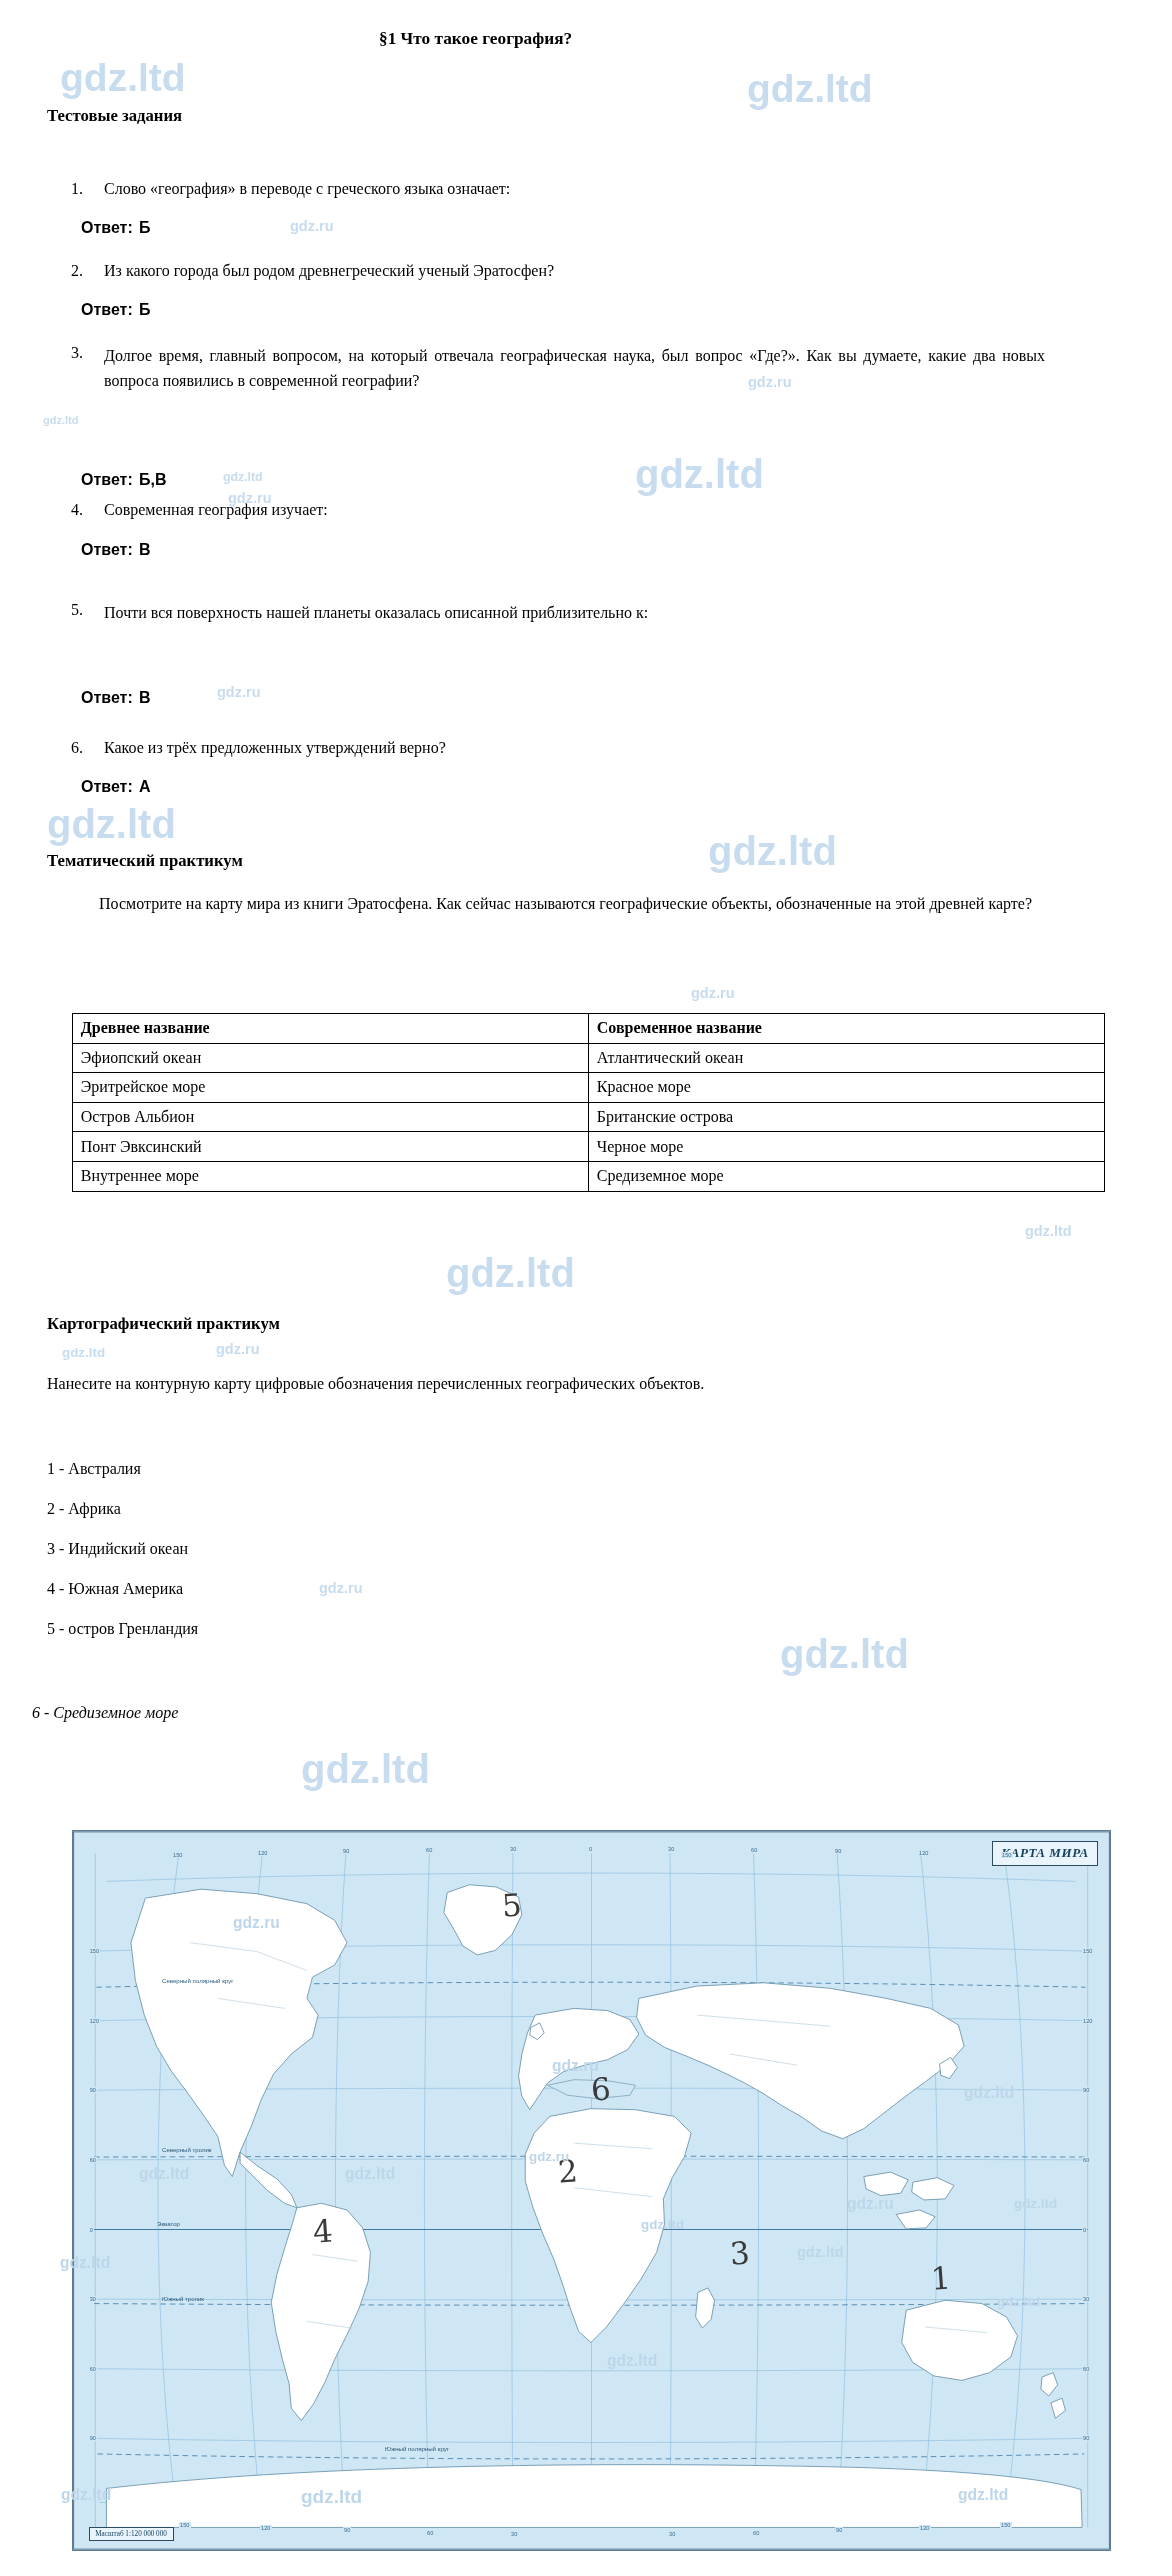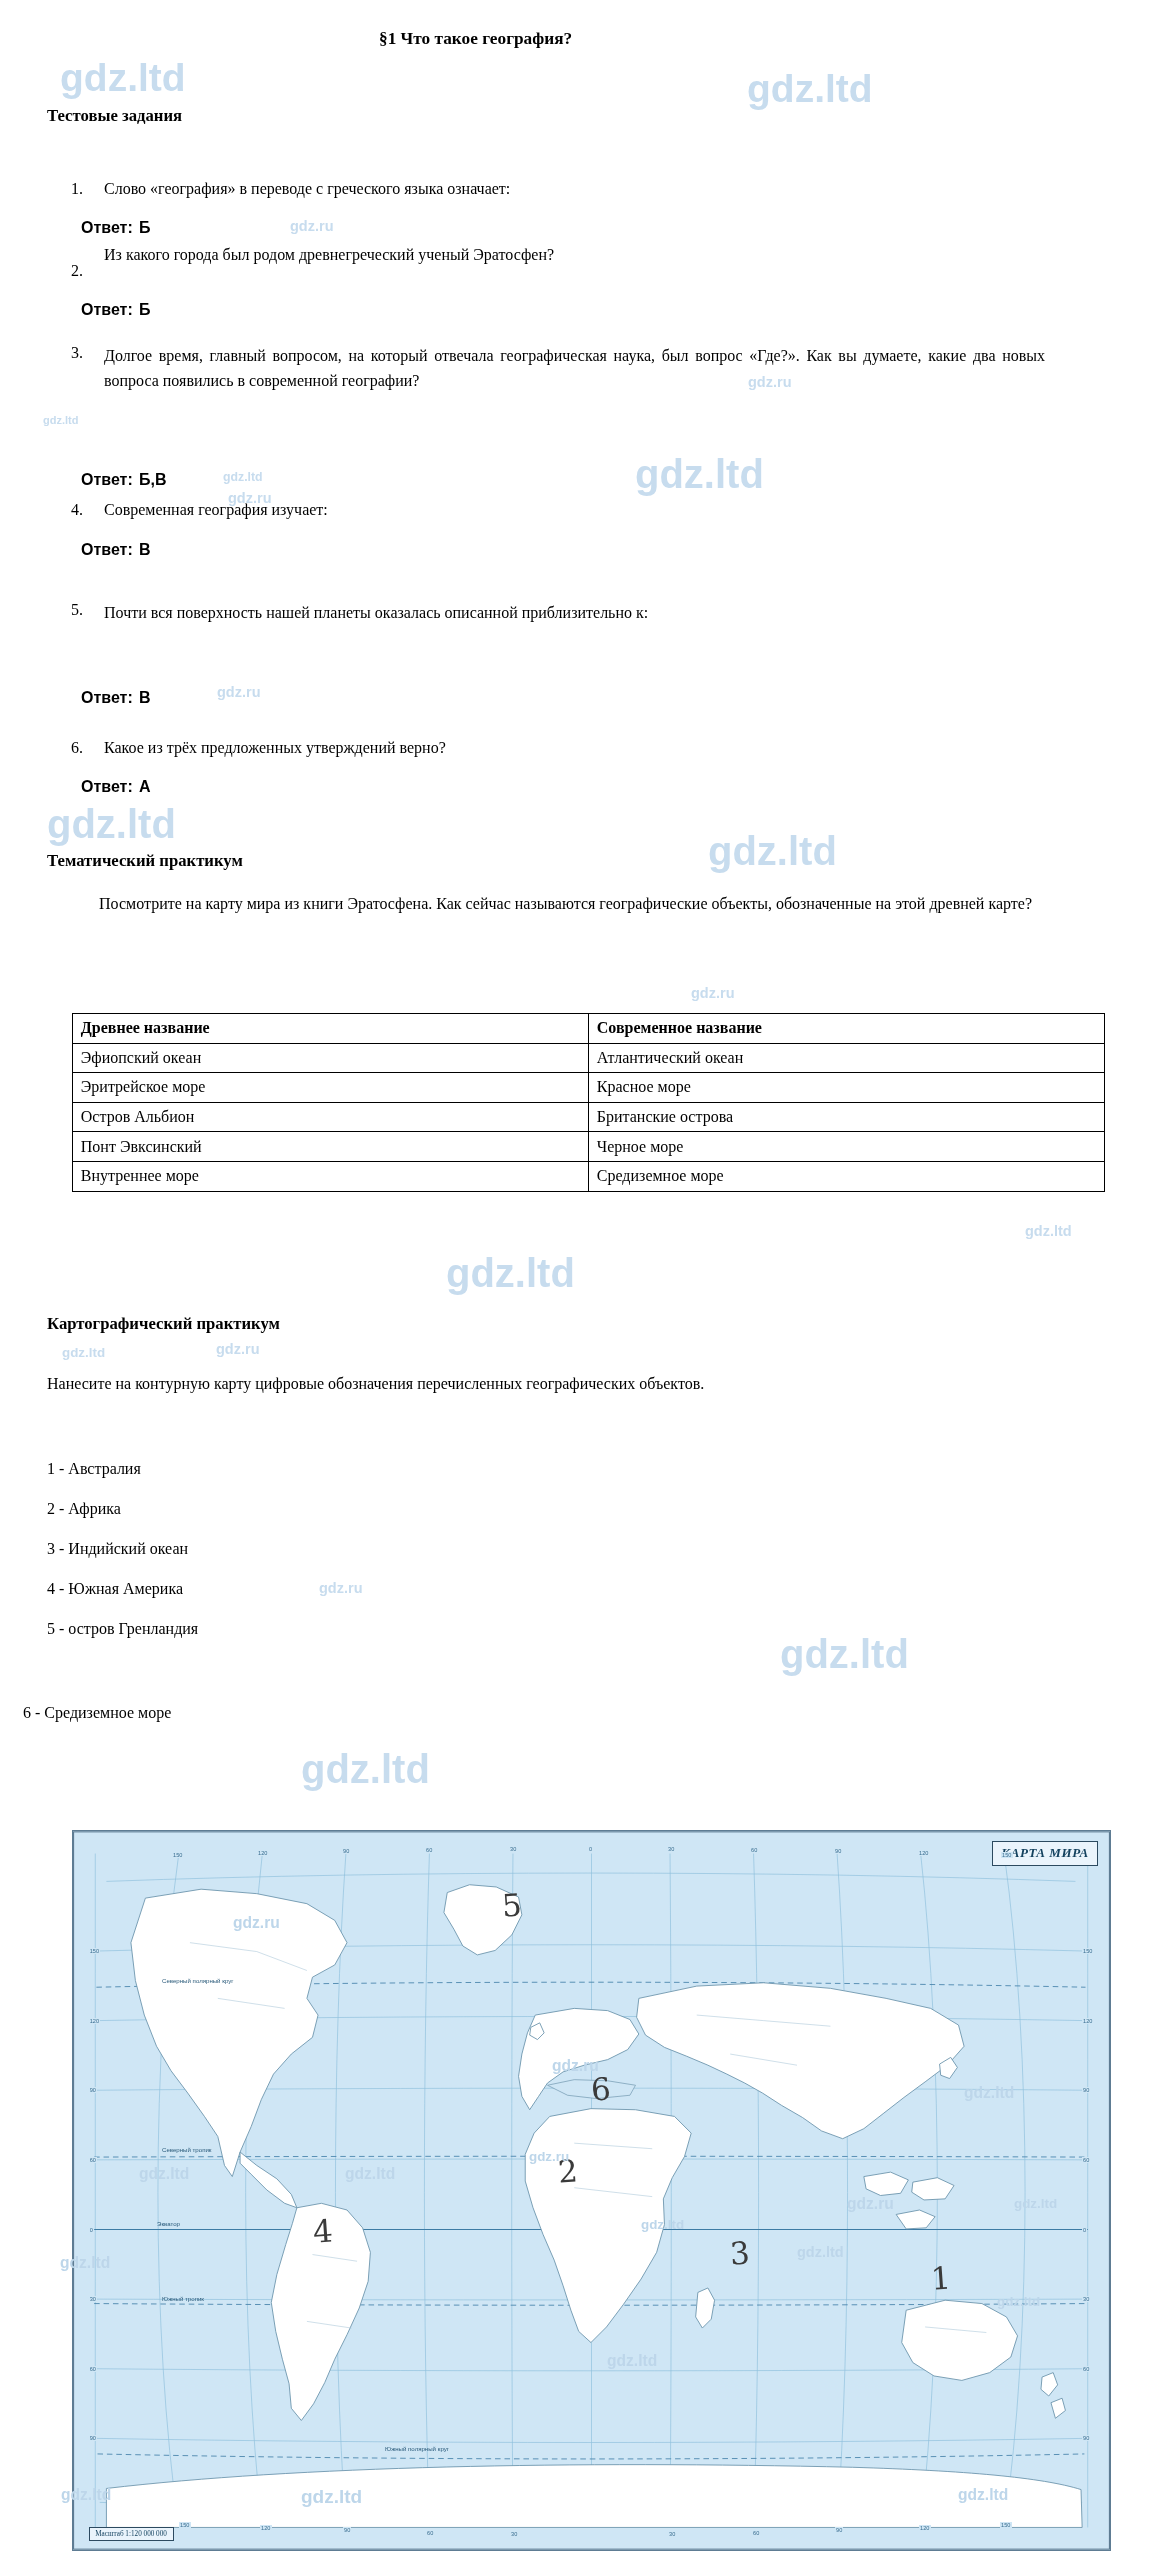--- a/index.html
+++ b/index.html
@@ -169,21 +169,21 @@
   <div class="doc-title">§1 Что такое география?</div>
 
   <div class="section-head" style="left:47px; top:106px;">Тестовые задания</div>
 
   <div class="qnum" style="left:71px; top:180px;">1.</div>
   <div class="qtext" style="left:94px; top:180px; width:936px;">Слово «география» в переводе с греческого языка означает:</div>
   <div class="answer" style="left:81px; top:219px;">Ответ:</div>
   <div class="answer" style="left:139px; top:219px;">Б</div>
 
   <div class="qnum" style="left:71px; top:262px;">2.</div>
-  <div class="qtext" style="left:94px; top:246px; width:936px;">Из какого города был родом древнегреческий ученый Эратосфен?</div>
+  <div class="qtext" style="left:94px; top:262px; width:936px;">Из какого города был родом древнегреческий ученый Эратосфен?</div>
   <div class="answer" style="left:81px; top:301px;">Ответ:</div>
   <div class="answer" style="left:139px; top:301px;">Б</div>
 
   <div class="qnum" style="left:71px; top:344px;">3.</div>
   <div class="qtext" style="left:94px; top:344px; width:941px; line-height:24.5px;">Долгое время, главный вопросом, на который отвечала географическая наука, был вопрос «Где?». Как вы думаете, какие два новых вопроса появились в современной географии?</div>
   <div class="answer" style="left:81px; top:471px;">Ответ:</div>
   <div class="answer" style="left:139px; top:471px;">Б,В</div>
 
   <div class="qnum" style="left:71px; top:501px;">4.</div>
   <div class="qtext" style="left:94px; top:501px; width:936px;">Современная география изучает:</div>
@@ -235,21 +235,21 @@
   </table>
 
   <div class="section-head" style="left:47px; top:1314px;">Картографический практикум</div>
   <div class="para" style="left:47px; top:1372px; width:1061px; line-height:24.5px;">Нанесите на контурную карту цифровые обозначения перечисленных географических объектов.</div>
 
   <div class="listline" style="left:47px; top:1460px;">1 - Австралия</div>
   <div class="listline" style="left:47px; top:1500px;">2 - Африка</div>
   <div class="listline" style="left:47px; top:1540px;">3 - Индийский океан</div>
   <div class="listline" style="left:47px; top:1580px;">4 - Южная Америка</div>
   <div class="listline" style="left:47px; top:1620px;">5 - остров Гренландия</div>
-  <div class="listline" style="left:23px; top:1704px;">6 - Средиземное море</div>
+  <div class="listline" style="left:32px; top:1704px;font-style:italic;">6 - Средиземное море</div>
 
   <div class="mapbox">
     <svg class="map-svg" width="1037" height="719" viewBox="0 0 1862 1290">
       <rect x="0" y="0" width="1862" height="1290" fill="#cfe6f5"></rect>
 
       <g stroke="#8fc0dd" stroke-width="1.2" fill="none">
         <path d="M40 40 C 40 400, 40 900, 40 1250"></path>
         <path d="M190 40 C 140 400, 140 900, 190 1250"></path>
         <path d="M340 40 C 300 400, 300 900, 340 1250"></path>
         <path d="M490 40 C 465 400, 465 900, 490 1250"></path>

